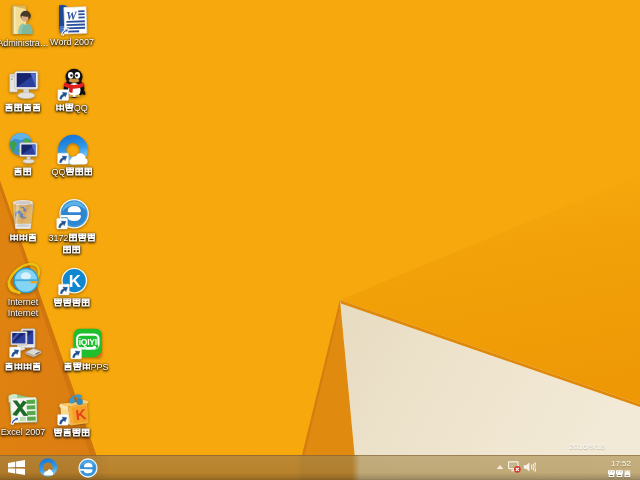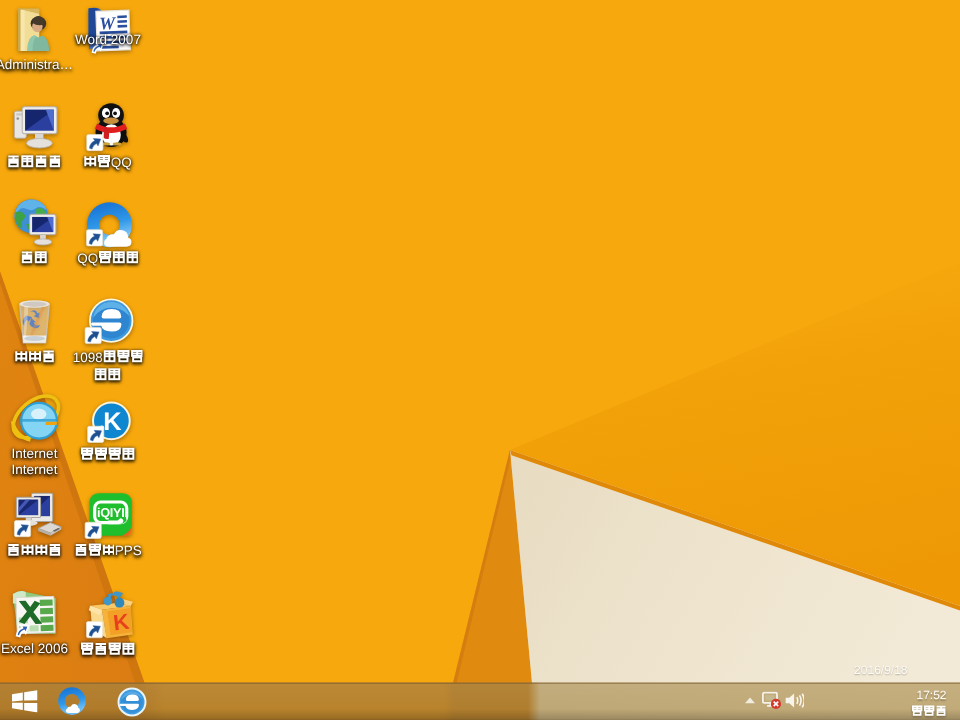--- a/index.html
+++ b/index.html
@@ -77,21 +77,21 @@
   <rect x="21.8" y="10.4" width="5.6" height="1.5" fill="#2a4f9e"></rect>
   <rect x="21.8" y="13.2" width="5.6" height="1.5" fill="#2a4f9e"></rect>
   <rect x="11" y="16.6" width="16.4" height="1.6" fill="#2a4f9e"></rect>
   <rect x="11" y="19.5" width="16.4" height="1.6" fill="#2a4f9e"></rect>
   <rect x="11" y="22.4" width="16.4" height="1.6" fill="#2a4f9e"></rect>
   <rect x="11" y="25.3" width="11" height="1.6" fill="#2a4f9e"></rect>
  </g>
  <path d="M6.8 29.1 q 0.4 -3.2 3 -4.1 l -0.8 -1.3 4.1 0.3 -1.5 3.8 -0.8 -1.3 q -2.1 0.9 -2.4 3 z" fill="#2f5db3" stroke="#fff" stroke-width="0.9"></path>
 </g>
       </svg>
-      <div class="lab" style="top:19px"><span class="lt">Word 2007</span></div>
+      <div class="lab" style="top:35px"><span class="lt">Word 2007</span></div>
     </div>
     <div class="cell" style="left:-11px;top:66px">
       <svg class="ic" width="36" height="36" viewBox="0 0 32 32">
 <g transform="translate(1.3 0)">
  <rect x="2.8" y="7.2" width="7" height="16" rx="1" fill="#e8e6e3" stroke="#b7b3ae" stroke-width="0.5"></rect>
  <rect x="3.9" y="8.5" width="4.8" height="1.3" fill="#c9c5c0"></rect>
  <circle cx="4.8" cy="11.6" r="0.8" fill="#9a958f"></circle>
  <rect x="7.4" y="4.6" width="20.6" height="16" rx="1.5" fill="#efedea" stroke="#b7b3ae" stroke-width="0.6"></rect>
  <rect x="9.2" y="6.4" width="17" height="12.4" fill="#2a3f9e"></rect>
  <path d="M9.2 6.4 L26.2 6.4 L9.2 18.8 Z" fill="#16266e"></path>
@@ -291,21 +291,21 @@
  <g transform="translate(17.9 15.6) scale(0.86) translate(-17.9 -15.6)">
  <path d="M9.4 12.9 q 0.3 -5.1 6.9 -5.1 q 6.4 0 6.7 5.1 q 0.05 1.4 -1.4 1.4 l -10.8 0 q -1.45 0 -1.4 -1.4 z" fill="#fff"></path>
  <path d="M3.4 17.1 q -1.3 -0.1 -1.2 1.1 q 0.1 1.2 1.3 1.2 l 5.7 0 q 0.6 3.9 7 3.9 q 6.6 0 6.9 -4.9 q 0.1 -1.3 -1.5 -1.3 z" fill="#fff"></path>
  </g>
 </g>
         <g>
           <rect x="2.4" y="19.8" width="9.6" height="9.6" rx="1" fill="#fff" stroke="#e8e2d0" stroke-width="0.4"></rect>
 <path d="M 4.0 28.0 q 0.4 -3.4 3.2 -4.4 l -0.9 -1.4 4.4 0.3 -1.6 4.1 -0.9 -1.4 q -2.2 1.0 -2.6 3.3 z" fill="#1f4f8f" stroke="#3a6fb0" stroke-width="0.3"></path>
         </g>
       </svg>
-      <div class="lab" style="top:36px"><span class="lt">1098</span><svg class="cjk" width="26.9" height="10.5" viewBox="0 0 26.9 10.5" style="width:26.9px;height:10.5px">
+      <div class="lab" style="top:36px"><span class="lt">3172</span><svg class="cjk" width="26.9" height="10.5" viewBox="0 0 26.9 10.5" style="width:26.9px;height:10.5px">
           <g stroke="#fff" stroke-width="1.35" fill="none">
             <rect x="0.68" y="2.19" width="6.63" height="6.63" fill="none"></rect>
             <line x1="0.68" y1="5.50" x2="7.31" y2="5.50"></line>
             <line x1="3.99" y1="2.19" x2="3.99" y2="8.82"></line>
             <line x1="0.68" y1="3.81" x2="7.31" y2="3.81"></line>
           </g>
           <g stroke="#fff" stroke-width="1.35" fill="none">
             <rect x="9.88" y="2.02" width="6.80" height="3.23" fill="none"></rect>
             <rect x="10.56" y="6.27" width="5.44" height="2.55" fill="none"></rect>
             <line x1="9.88" y1="3.63" x2="16.68" y2="3.63"></line>
@@ -431,21 +431,21 @@
           </g>
           <g stroke="#fff" stroke-width="1.35" fill="none">
             <line x1="28.11" y1="2.36" x2="35.08" y2="2.36"></line>
             <rect x="28.79" y="4.23" width="5.61" height="4.59" fill="none"></rect>
             <line x1="28.79" y1="6.53" x2="34.40" y2="6.53"></line>
             <line x1="31.59" y1="1.85" x2="31.59" y2="4.23"></line>
             <line x1="28.79" y1="5.33" x2="34.40" y2="5.33"></line>
           </g>
         </svg></div>
     </div>
-    <div class="cell" style="left:38px;top:325px">
+    <div class="cell" style="left:52px;top:325px">
       <svg class="ic" width="36" height="36" viewBox="0 0 32 32">
 <g transform="translate(0.9 0)">
  <rect x="4.2" y="3.4" width="25" height="25.2" rx="5.2" fill="#1fbe2c"></rect>
  <path d="M23.8 28.6 q 4.6 -1.6 5.4 -6 l 0 3 q 0 3 -3.4 3 z" fill="#f0821e"></path>
  <path d="M29.2 23.2 q -2 3.8 -5.8 5.4 l 3.2 0 q 2.6 -1.8 2.6 -5.4 z" fill="#e8641a"></path>
  <rect x="7.2" y="8.6" width="19" height="12.2" rx="3.6" fill="none" stroke="#fff" stroke-width="1.9"></rect>
  <path d="M20 19.2 l 0 2.5 q 4.3 0.4 6.1 -2.1 l -0.4 -2.4 q -1.2 2.1 -5.7 2 z" fill="#1fbe2c"></path>
  <path d="M15.2 19.6 l 0 2.2 6.4 0 q 2.4 -0.3 2.6 -1.9 q 0.1 -1.4 -1.9 -1.7 l -1.4 1.4 z" fill="#fff"></path>
  <text x="8.6" y="17.6" font-family="Liberation Sans" font-size="7.6" font-weight="bold" fill="#fff" textLength="16.4">iQIYI</text>
 </g>
@@ -493,21 +493,21 @@
   <g fill="#b9dcb0">
    <rect x="6.6" y="18.0" width="5.4" height="3.6"></rect>
    <rect x="6.6" y="23.0" width="5.4" height="3.6"></rect>
    <rect x="12.8" y="23.0" width="5.4" height="3.6"></rect>
   </g>
   <path d="M7 8.2 l 4 0 2.6 3.9 2.8 -3.6 3.3 1.5 -4.3 5 5 7.2 -4 0 -3 -4.6 -3.5 4.4 -3.3 -1.5 5 -5.9 z" fill="#1e6b28"></path>
  </g>
  <path d="M5.4 29.1 q 0.45 -3.6 3.4 -4.6 l -0.9 -1.5 4.6 0.35 -1.7 4.3 -0.9 -1.5 q -2.4 1.0 -2.7 3.4 z" fill="#2f5db3" stroke="#fff" stroke-width="1"></path>
 </g>
       </svg>
-      <div class="lab" style="top:36px"><span class="lt">Excel 2006</span></div>
+      <div class="lab" style="top:36px"><span class="lt">Excel 2007</span></div>
     </div>
     <div class="cell" style="left:38px;top:391px">
       <svg class="ic" width="36" height="36" viewBox="0 0 32 32">
 <g transform="translate(2 1.2)">
  <path d="M10.4 12.6 L27.4 10.4 L28.6 27.2 L13.2 29.4 Z" fill="#f6b33c"></path>
  <path d="M13.6 13.4 L27.4 11.6 L28.3 25.9 L15.5 27.7 Z" fill="#f3a126"></path>
  <path d="M10.4 12.6 L13.2 29.4 L4.6 23.4 L3.4 10.2 Z" fill="#fbd98c"></path>
  <path d="M3.4 10.2 L10.4 12.6 L27.4 10.4 L19 8.6 Z" fill="#f8c866"></path>
  <path d="M3.4 10.2 L10.4 12.6 L9.2 15.8 L2.6 12.9 Z" fill="#fce3a8"></path>
  <path d="M27.4 10.4 L19.2 8.4 L20.4 5.6 L28.8 7.8 Z" fill="#f9d080"></path>

